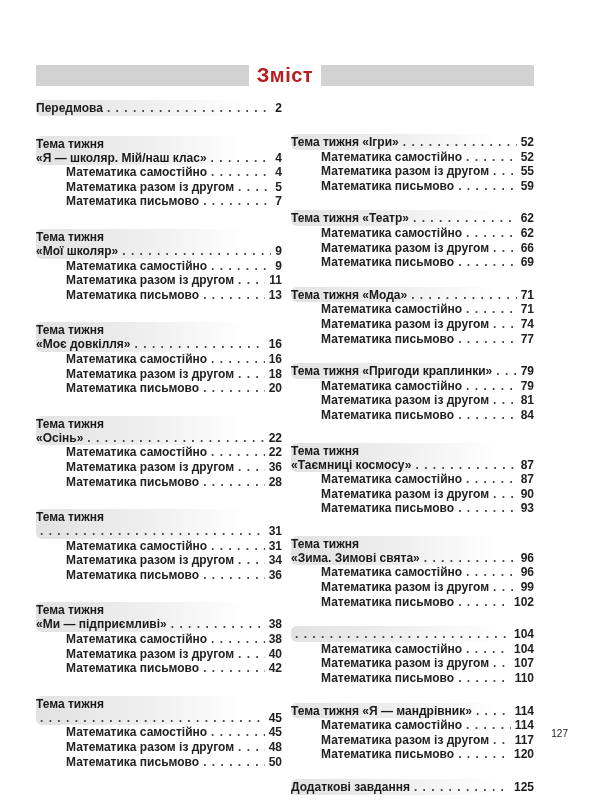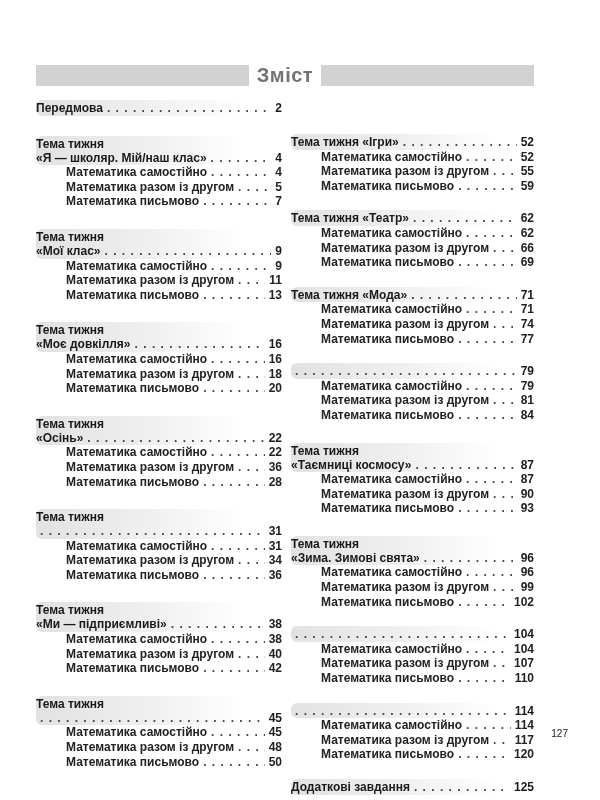--- a/index.html
+++ b/index.html
@@ -7,21 +7,21 @@
   body { font-family: "Liberation Sans", "DejaVu Sans", sans-serif; color: #1a1a1a; position: relative; }
   .page { position: absolute; left: 0; top: 0; width: 600px; height: 800px; }
   .title-bar {
     position: absolute; left: 36px; top: 65px; width: 498px; height: 21px;
     display: flex; align-items: center; justify-content: center;
   }
   .title-bar .bar-left, .title-bar .bar-right {
     flex: 1; height: 21px; background: #d2d2d2;
   }
   .title-bar .title {
-    padding: 0 8px; font-size: 20px; font-weight: bold; color: #737373; background: #fff;
+    padding: 0 8px; font-size: 20px; font-weight: bold; color: #b91c1c; background: #fff;
     line-height: 21px; letter-spacing: 0.5px;
   }
   .col { position: absolute; top: 100px; }
   .col-left { left: 36px; width: 246px; }
   .col-right { left: 291px; width: 243px; margin-top: 34px; }
 
   .entry { position: relative; }
   .entry-head {
     font-size: 12px; font-weight: bold; line-height: 14px;
     border-radius: 6px 0 0 6px;
@@ -83,21 +83,21 @@
         <div class="row sub">
           <span class="label">Математика письмово</span>
           <span class="dots"></span>
           <span class="page-num">7</span>
         </div>
       </div>
       <div class="entry gap-lg">
         <div class="entry-head">
           <div style="line-height: 14px;">Тема тижня</div>
           <div class="row head-row">
-            <span class="label">«Мої клас»</span>
+            <span class="label">«Мої школяр»</span>
             <span class="dots"></span>
             <span class="page-num">9</span>
           </div>
         </div>
         <div class="row sub">
           <span class="label">Математика самостійно</span>
           <span class="dots"></span>
           <span class="page-num">9</span>
         </div>
         <div class="row sub">
@@ -304,20 +304,21 @@
         </div>
         <div class="row sub">
           <span class="label">Математика письмово</span>
           <span class="dots"></span>
           <span class="page-num">77</span>
         </div>
       </div>
       <div class="entry gap-md">
         <div class="entry-head">
           <div class="row head-row">
+            <span class="label">Тема тижня «Пригоди краплинки»</span>
             <span class="dots"></span>
             <span class="page-num">79</span>
           </div>
         </div>
         <div class="row sub">
           <span class="label">Математика самостійно</span>
           <span class="dots"></span>
           <span class="page-num">79</span>
         </div>
         <div class="row sub">
@@ -400,20 +401,21 @@
         </div>
         <div class="row sub">
           <span class="label">Математика письмово</span>
           <span class="dots"></span>
           <span class="page-num">110</span>
         </div>
       </div>
       <div class="entry gap-md">
         <div class="entry-head">
           <div class="row head-row">
+            <span class="label">Тема тижня «Я — мандрівник»</span>
             <span class="dots"></span>
             <span class="page-num">114</span>
           </div>
         </div>
         <div class="row sub">
           <span class="label">Математика самостійно</span>
           <span class="dots"></span>
           <span class="page-num">114</span>
         </div>
         <div class="row sub">

